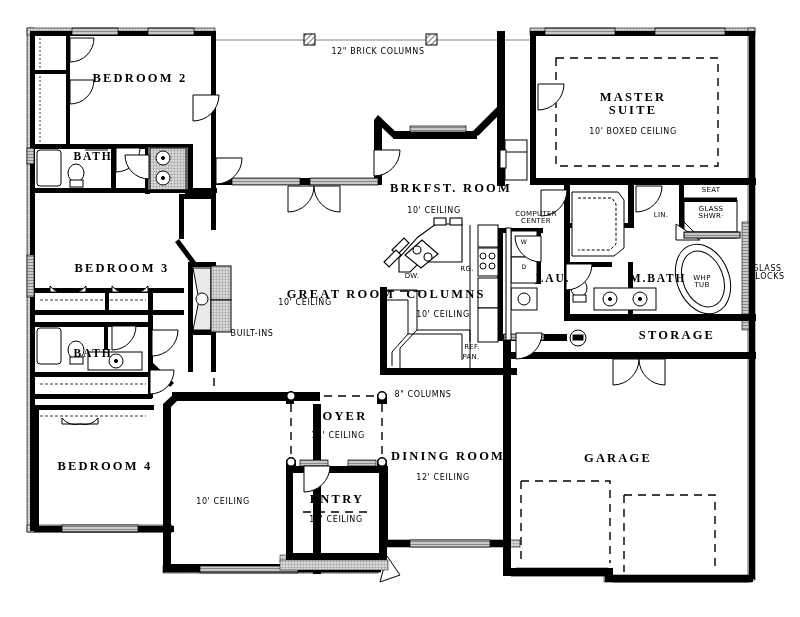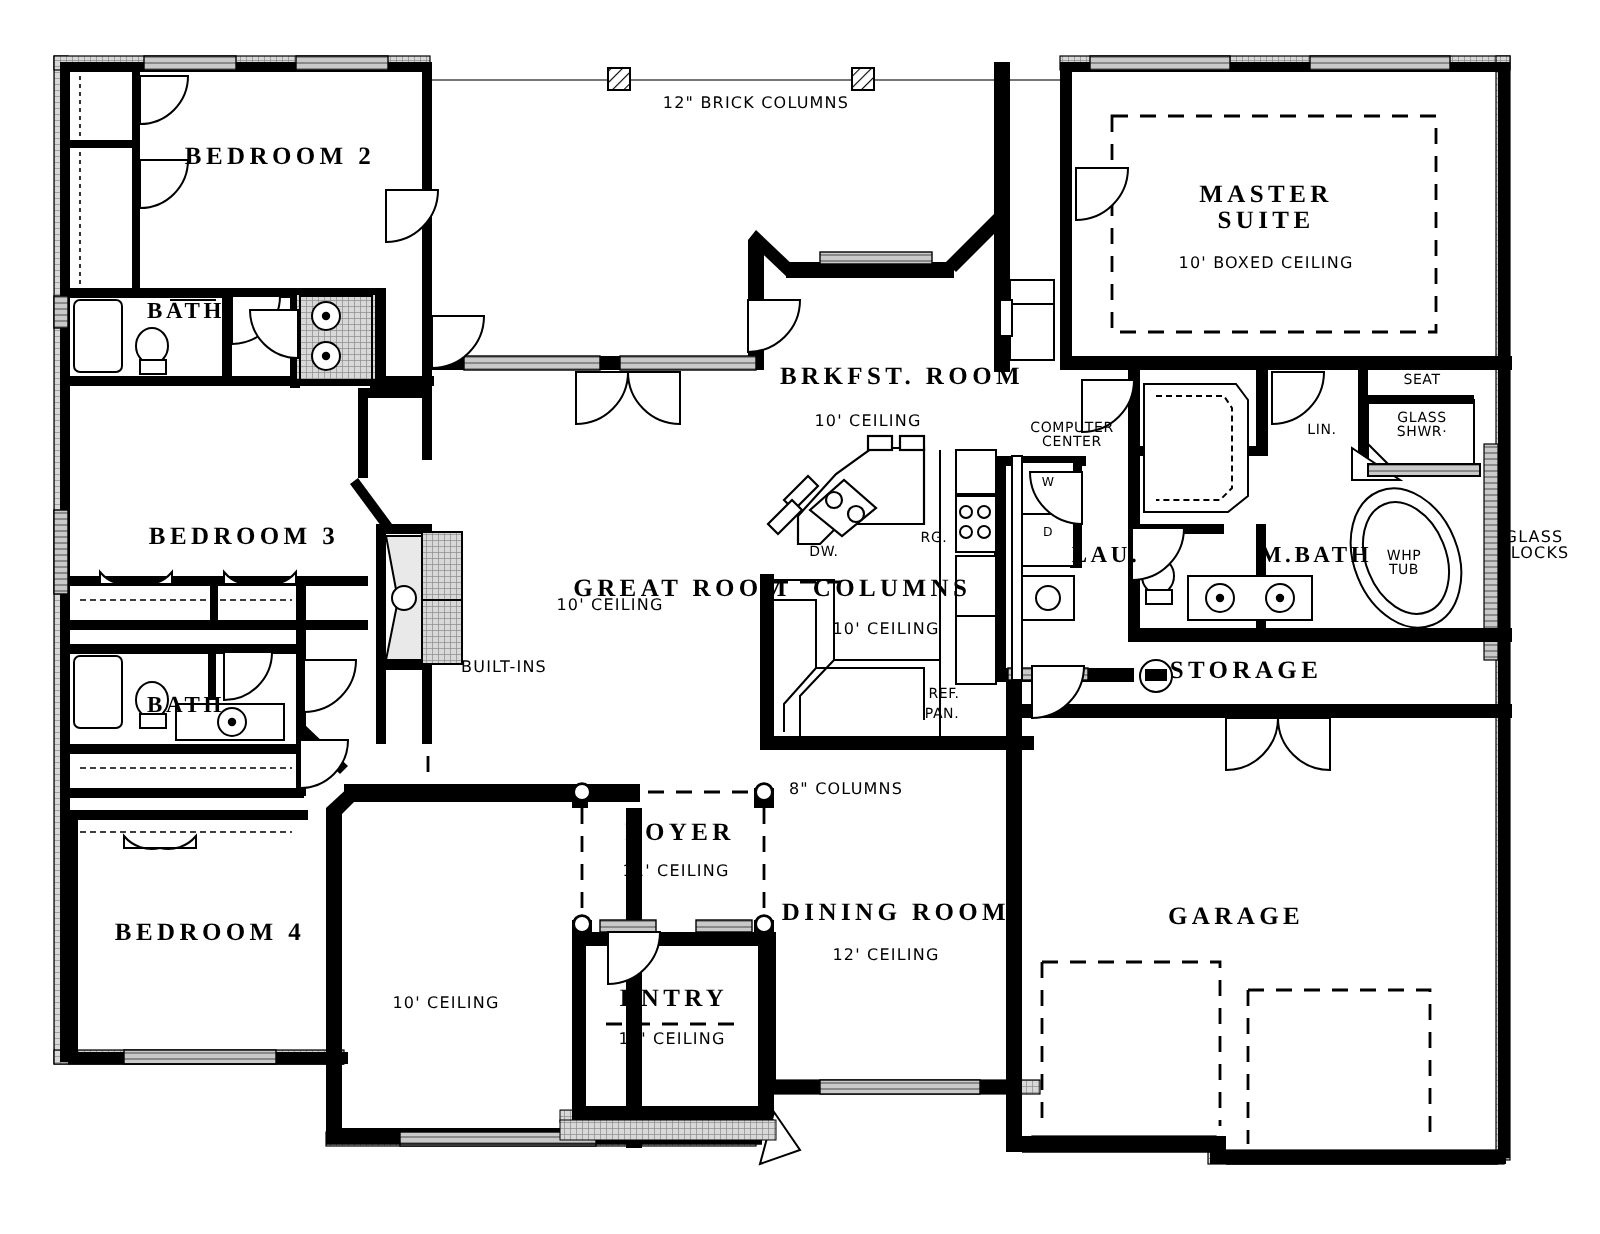--- a/index.html
+++ b/index.html
@@ -458,21 +458,21 @@
 
   <div class="lbl room" style="left:446px;top:288px;">COLUMNS</div>
   <div class="lbl small" style="left:443px;top:311px;">10' CEILING</div>
 
   <div class="lbl room" style="left:633px;top:91px;">MASTER
 SUITE</div>
   <div class="lbl small" style="left:633px;top:128px;text-align:right;">10' BOXED CEILING</div>
 
   <div class="lbl room2" style="left:658px;top:272px;">M.BATH</div>
 
-  <div class="lbl room" style="left:623px;top:329px;">STORAGE</div>
+  <div class="lbl room" style="left:677px;top:329px;">STORAGE</div>
 
   <div class="lbl room2" style="left:553px;top:272px;">LAU.</div>
 
   <div class="lbl room" style="left:618px;top:452px;">GARAGE</div>
 
   <div class="lbl room" style="left:448px;top:450px;">DINING ROOM</div>
   <div class="lbl small" style="left:443px;top:474px;">12' CEILING</div>
 
   <div class="lbl room" style="left:340px;top:410px;">FOYER</div>
   <div class="lbl small" style="left:338px;top:432px;">11' CEILING</div>

